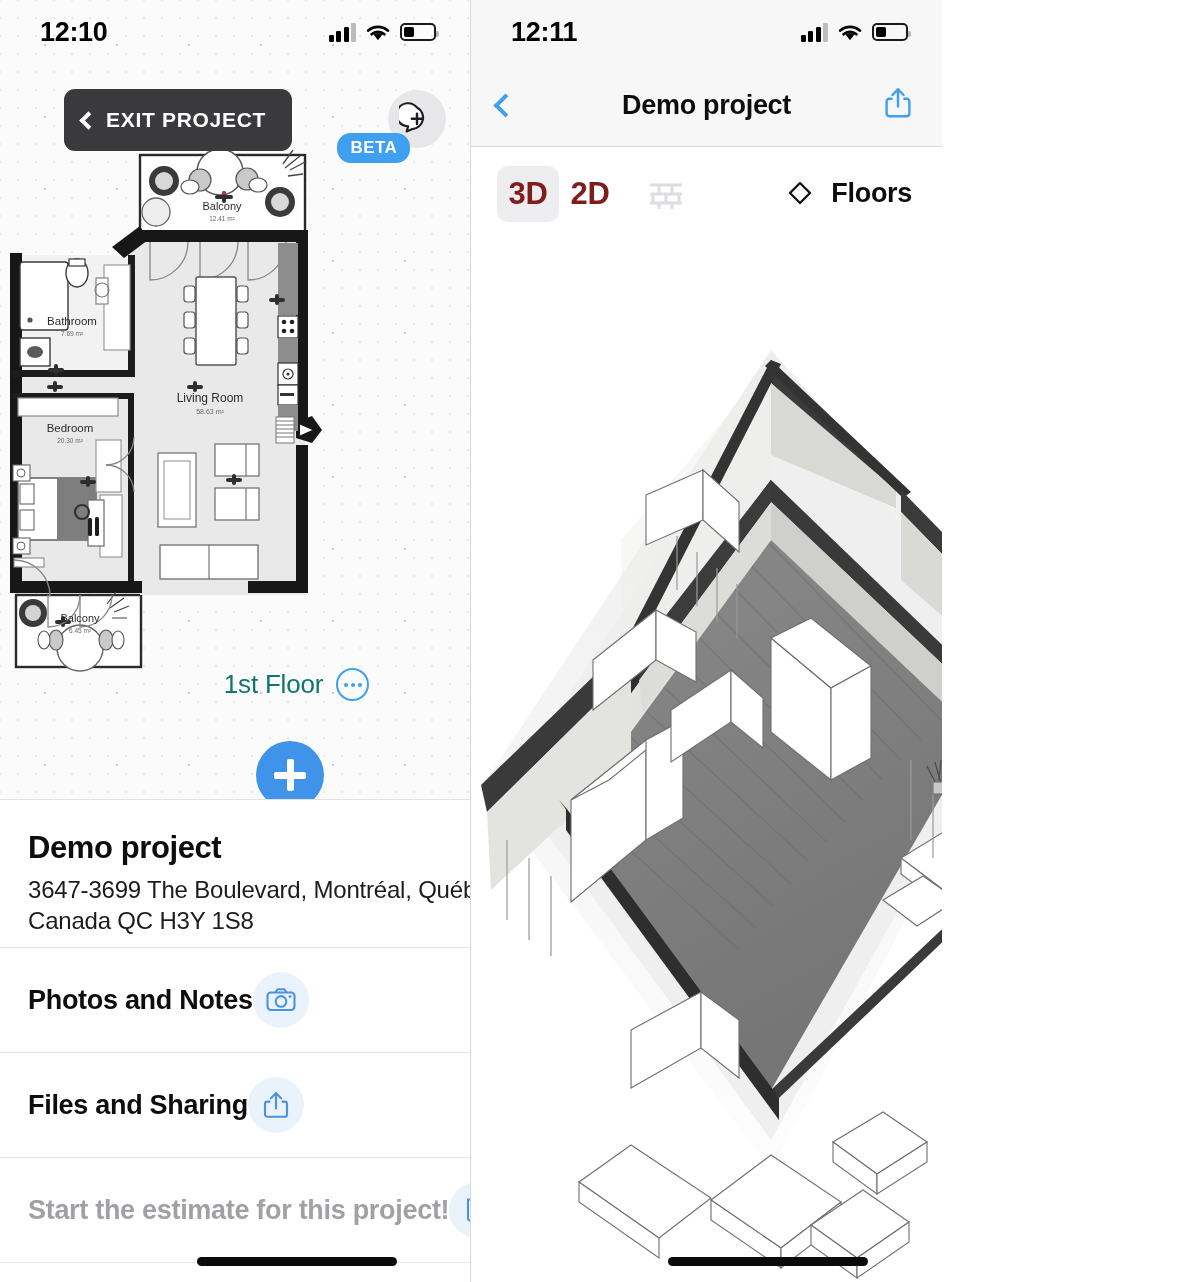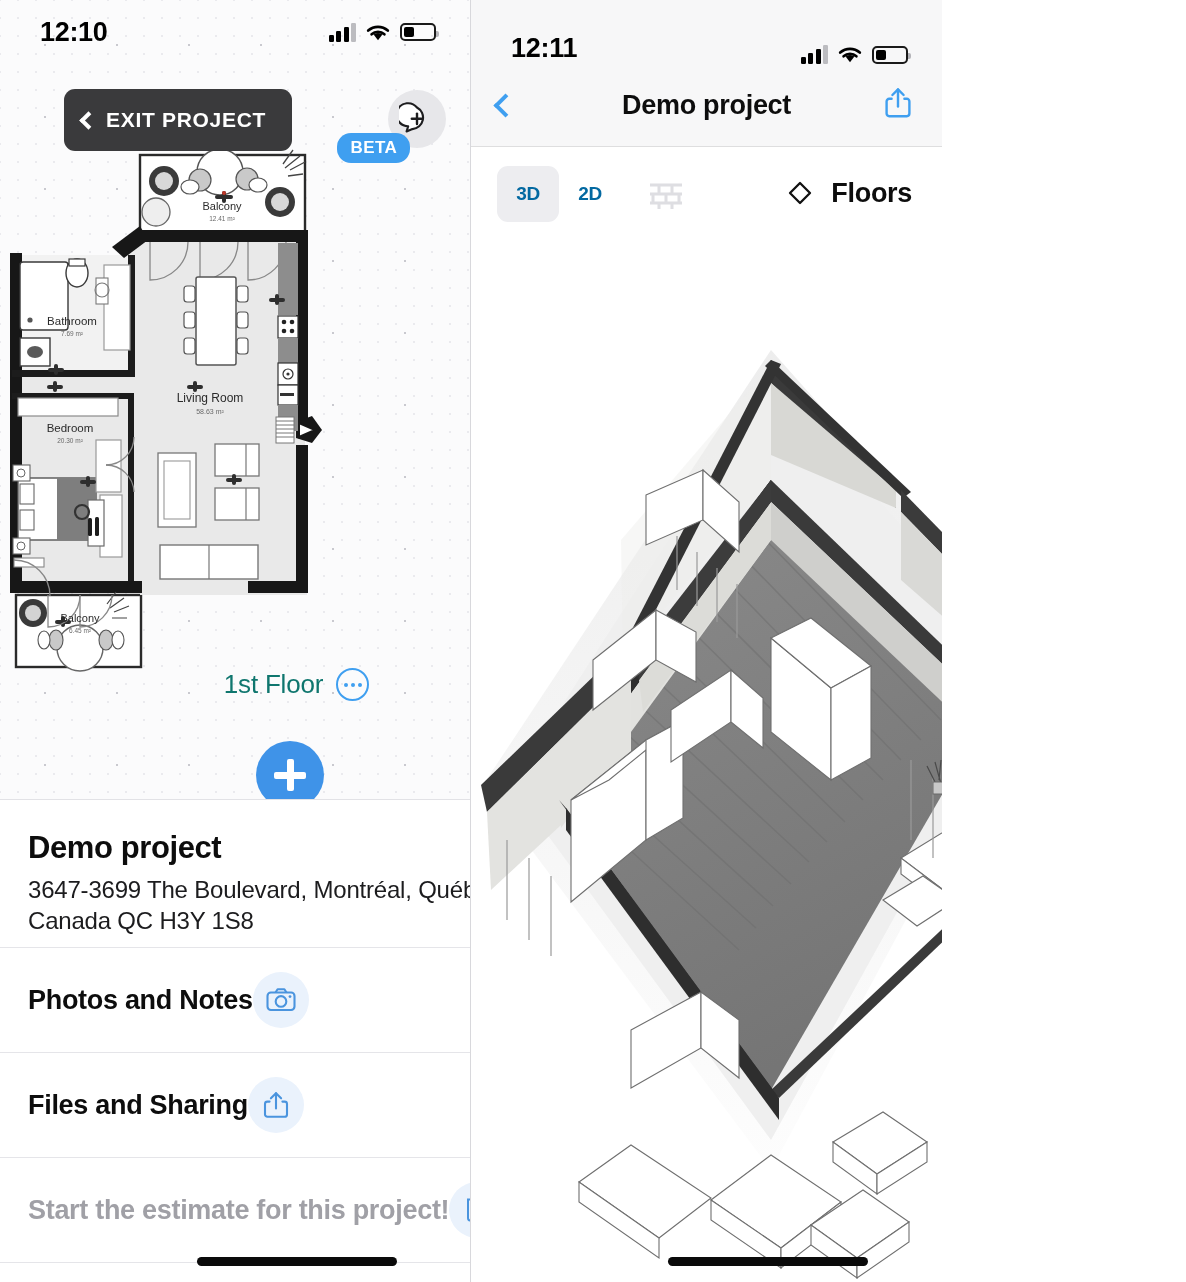--- a/index.html
+++ b/index.html
@@ -117,42 +117,42 @@
   .srow.tall .ico-circle { margin-top: 14px; }
   .home-ind {
     position: absolute; bottom: 16px; left: 50%; transform: translateX(-50%);
     width: 200px; height: 9px; background: #0a0a0a; border-radius: 5px;
   }
 
   
   .phone-right { width: 593px; height: 1282px; position: relative; background: #fff; overflow: hidden; }
   .r-statusbar {
     height: 64px; background: #f7f7f8;
-    display: flex; align-items: flex-end; justify-content: space-between;
+    display: flex; align-items: center; justify-content: space-between;
     padding: 0 34px 0 40px;
   }
   .navbar {
     height: 83px; background: #f7f7f8; border-bottom: 1px solid #dededf;
     display: flex; align-items: center; padding: 0 26px; position: relative;
   }
   .nav-back { width: 46px; height: 46px; display:flex; align-items:center; cursor:pointer; }
   .nav-chev { width: 17px; height: 17px; border-left: 4.5px solid #3f9ff0; border-bottom: 4.5px solid #3f9ff0;
     transform: rotate(45deg); }
   .nav-title {
     position: absolute; left: 0; right: 0; text-align: center;
     font-size: 27px; font-weight: 700; color: #0d0d0d; letter-spacing: -0.3px; pointer-events: none;
   }
   .nav-share { margin-left: auto; cursor: pointer; z-index: 2; }
   .toolbar {
     height: 93px; display: flex; align-items: center; padding: 0 26px; background: #fff;
   }
   .seg {
     min-width: 62px; height: 56px; border-radius: 11px;
     display: flex; align-items: center; justify-content: center;
-    font-size: 19px; font-weight: 600; color: #0369a1; cursor: pointer;
+    font-size: 31px; font-weight: 600; color: #7f1d1d; cursor: pointer;
     letter-spacing: -0.3px;
   }
   .seg.active { background: #ededf0; }
   .seg-wall { margin-left: 14px; width: 62px; height: 56px; display:flex; align-items:center; justify-content:center; cursor:pointer; }
   .floors-btn {
     margin-left: auto; display: flex; align-items: center; gap: 15px; cursor: pointer; padding-right: 4px;
   }
   .floors-label { font-size: 27px; font-weight: 600; color: #0d0d0d; letter-spacing: -0.3px; }
   .render { position: relative; width: 593px; height: 1042px; background: #fff; overflow: hidden; }
   .r-home-ind {

